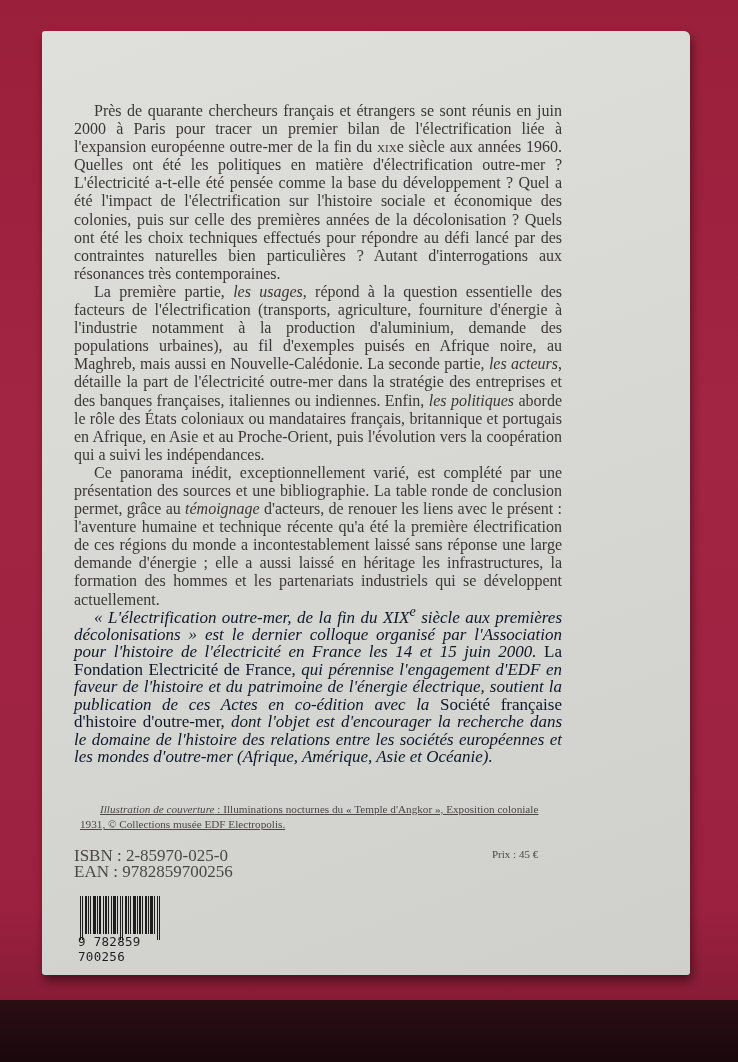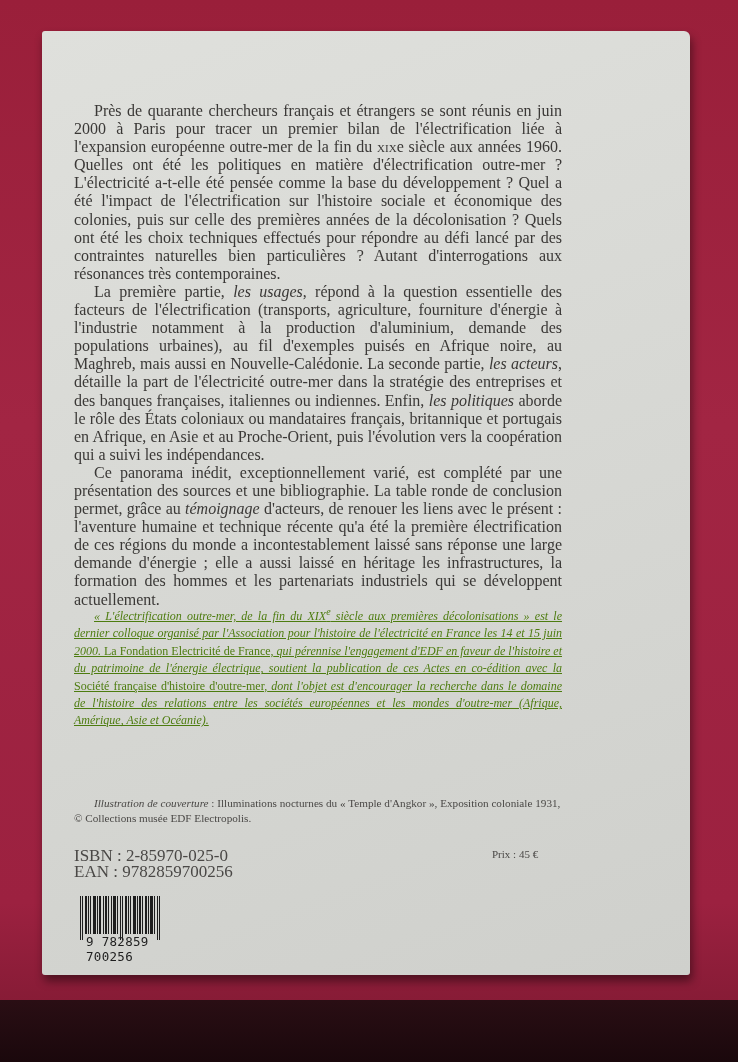--- a/index.html
+++ b/index.html
@@ -21,43 +21,43 @@
     .content {
       position:absolute; left:74px; top:102px; width:488px;
       color:#3a3836; font-size:16px; line-height:18.1px; text-align:justify;
       hyphens:auto;
     }
     .content p { margin:0; text-indent:20px; }
     .content .sc { font-variant: small-caps; }
     .content em { font-style:italic; }
     .note {
       position:absolute; left:74px; top:603px; width:488px;
-      color:#4d7c0f; font-size:12px; line-height:17.4px; text-align:justify; font-style:italic;text-decoration:underline;
+      color:#0f172a; font-size:17px; line-height:17.4px; text-align:justify; font-style:italic;
     }
     .note p { margin:0; text-indent:20px; }
     .note .up { font-style:normal; }
     .credit {
       position:absolute; left:74px; top:796px; width:488px;
       color:#4a4846; font-size:11.2px; line-height:15px;
     }
-    .credit p { margin:0; text-indent:20px; }
+    .credit p { margin:6px; text-indent:20px;text-decoration:underline; }
     .isbn {
       position:absolute; left:74px; top:848px; color:#4a4846; font-size:17px; line-height:15.5px;
     }
     .price {
       position:absolute; left:492px; top:848px; color:#4a4846; font-size:11px;
     }
     .barcode {
       position:absolute; left:72px; top:896px; width:118px; height:56px;
     }
     .bars { display:flex; align-items:flex-start; height:40px; padding-left:8px; }
     .bars span { display:block; height:38px; background:#1d1d1d; margin-right:1px; }
     .bars span.g { height:44px; }
     .bc-digits {
-      position:absolute; left:14px; top:38px;
+      position:absolute; left:6px; top:38px;
       font-family: "DejaVu Sans Mono", "Liberation Mono", monospace;
       font-size:12.5px; color:#1e1e1e; letter-spacing:0.3px;
     }
   </style>
 </head>
 <body>
 
 <div class="floor"></div>
 
 <div class="book">

